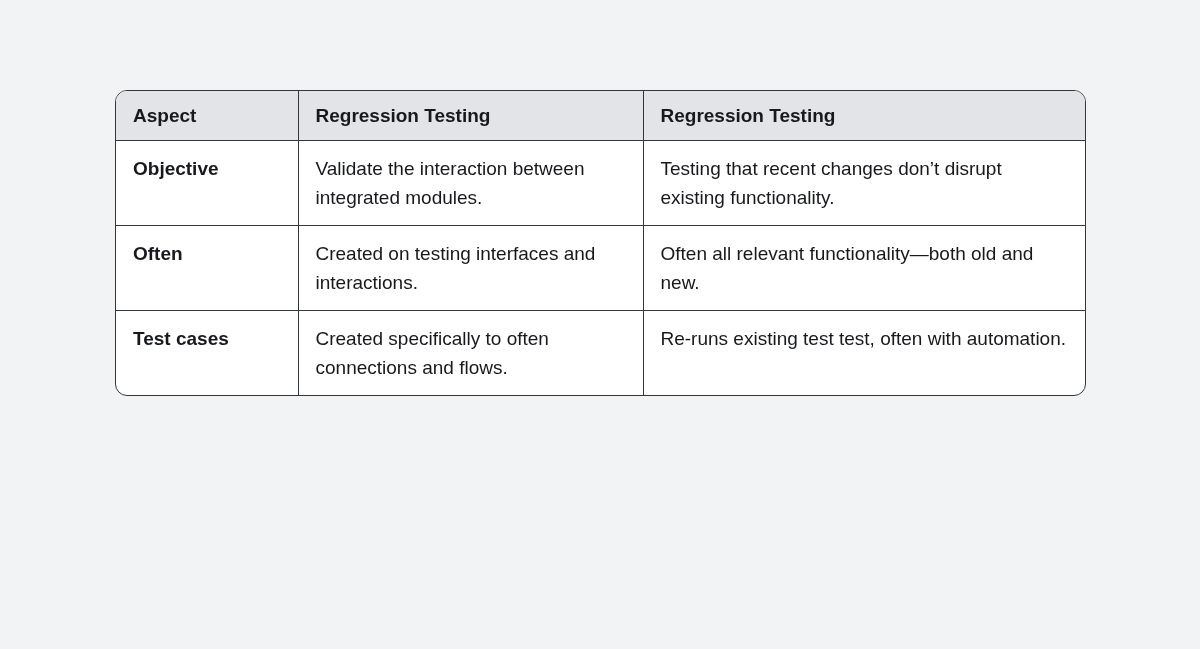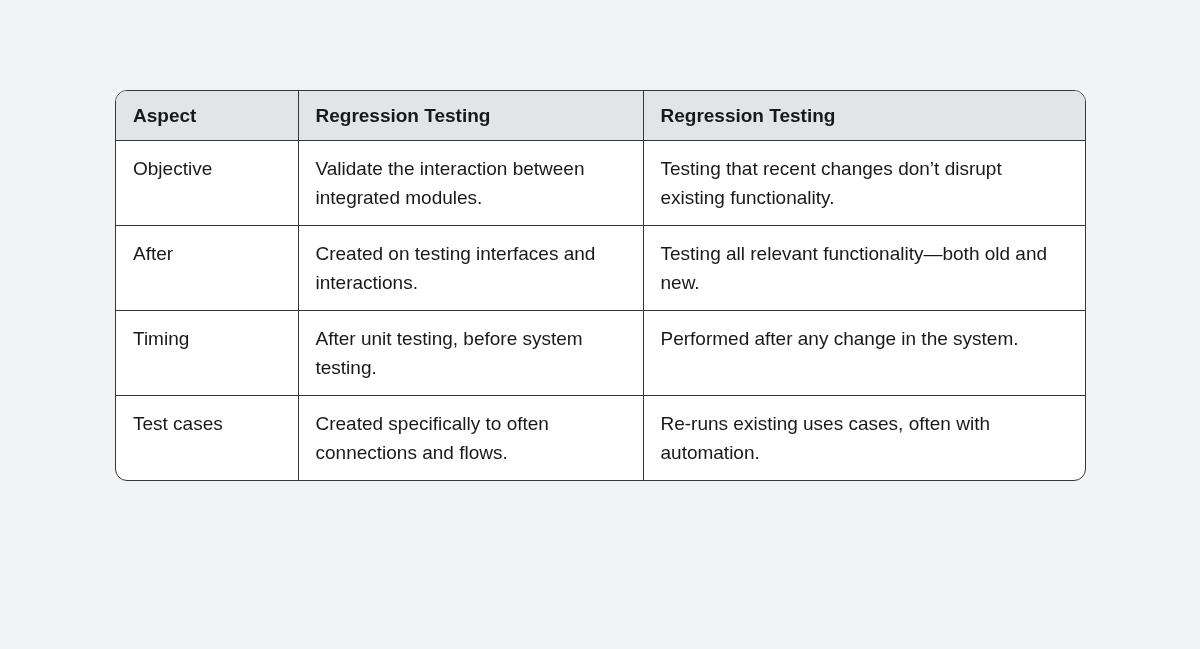--- a/index.html
+++ b/index.html
@@ -47,21 +47,21 @@
 
   thead th {
     background: #e2e4e8;
     font-weight: 700;
     height: 49px;
     padding-top: 10px;
     padding-bottom: 10px;
     vertical-align: middle;
   }
   tbody tr { height: 84px; }
-  td.aspect-cell { font-weight: 400; }
+  td.aspect-cell { font-weight: 700; }
 </style>
 </head>
 <body>
 
 <div class="comparison-table-wrap">
   <table class="comparison-table">
     <colgroup>
       <col class="c-aspect">
       <col class="c-integration">
       <col class="c-regression">
@@ -73,29 +73,24 @@
         <th>Regression Testing</th>
       </tr>
     </thead>
     <tbody>
       <tr>
         <td class="aspect-cell">Objective</td>
         <td>Validate the interaction between integrated modules.</td>
         <td>Testing that recent changes don’t disrupt existing functionality.</td>
       </tr>
       <tr>
-        <td class="aspect-cell">After</td>
+        <td class="aspect-cell">Often</td>
         <td>Created on testing interfaces and interactions.</td>
-        <td>Testing all relevant functionality—both old and new.</td>
-      </tr>
-      <tr>
-        <td class="aspect-cell">Timing</td>
-        <td>After unit testing, before system testing.</td>
-        <td>Performed after any change in the system.</td>
+        <td>Often all relevant functionality—both old and new.</td>
       </tr>
       <tr>
         <td class="aspect-cell">Test cases</td>
         <td>Created specifically to often connections and flows.</td>
-        <td>Re-runs existing uses cases, often with automation.</td>
+        <td>Re-runs existing test test, often with automation.</td>
       </tr>
     </tbody>
   </table>
 </div>
 
 </body></html>

